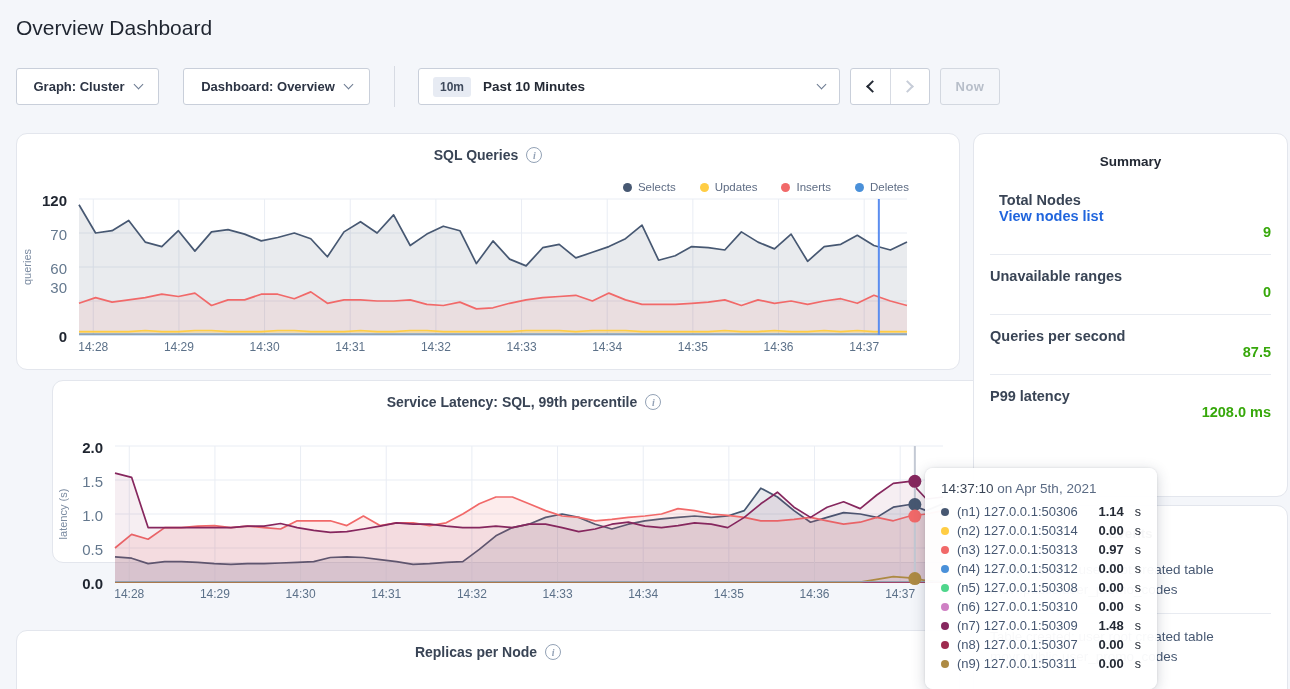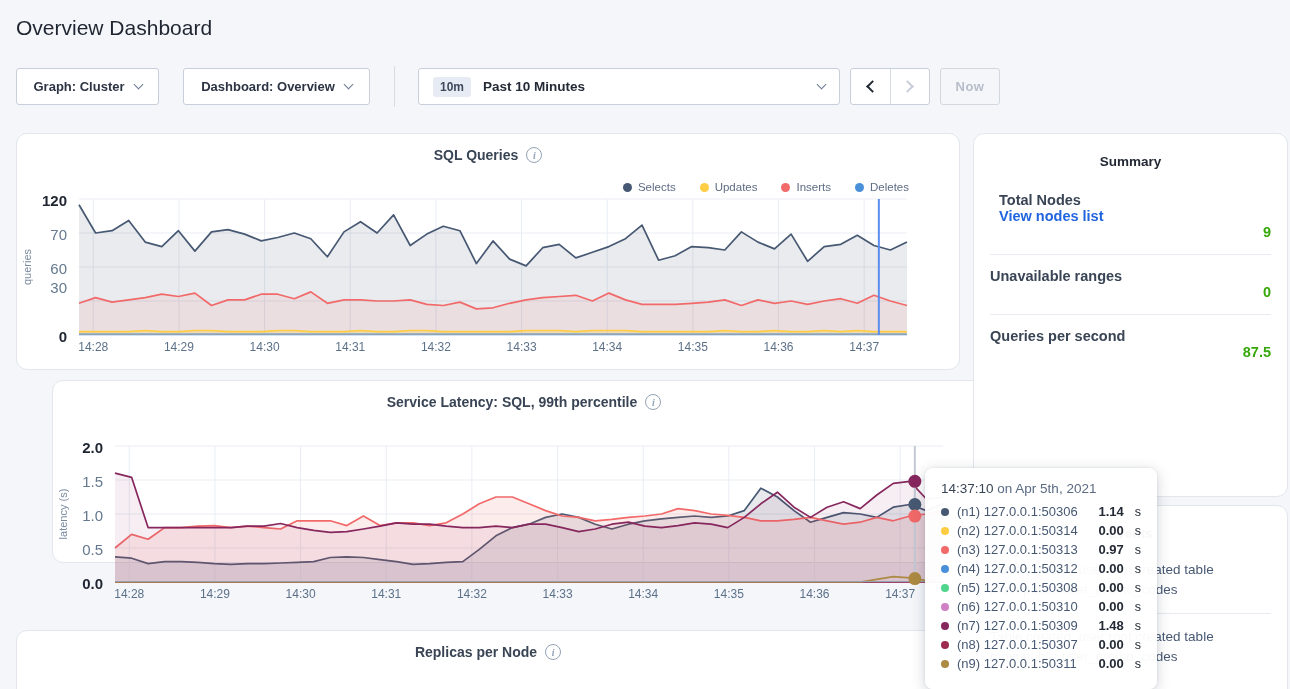--- a/index.html
+++ b/index.html
@@ -281,20 +281,26 @@
           <span class="sum-label">Unavailable ranges</span>
           <span class="sum-value">0</span>
         </div>
       </div>
       <div class="sum-row">
         <div class="sum-main">
           <span class="sum-label">Queries per second</span>
           <span class="sum-value">87.5</span>
         </div>
       </div>
+      <div class="sum-row">
+        <div class="sum-main">
+          <span class="sum-label">P99 latency</span>
+          <span class="sum-value">1208.0 ms</span>
+        </div>
+      </div>
     </div>
 </div>
 
 <div class="tooltip">
   <div class="tt-title">
     <span>14:37:10</span> <span class="tt-date">on Apr 5th, 2021</span>
   </div>
   <div id="tt-rows">
       <div class="tt-row">
         <span class="tt-dot" style="background: rgb(71, 88, 114);"></span>

